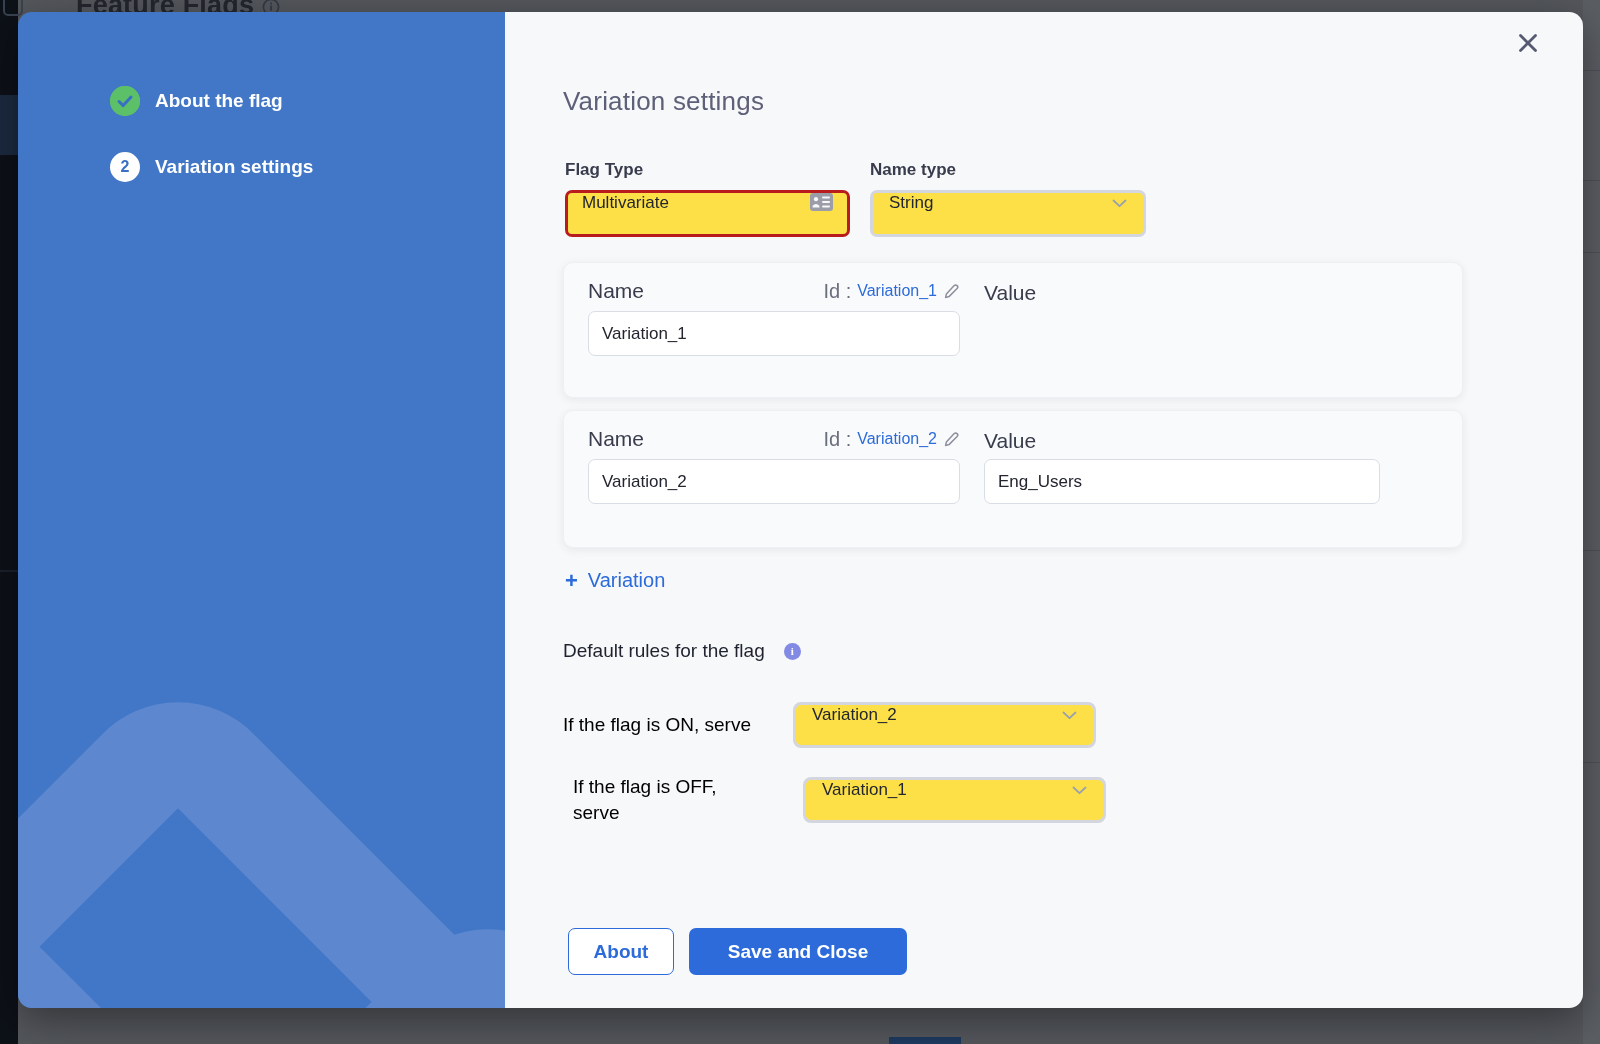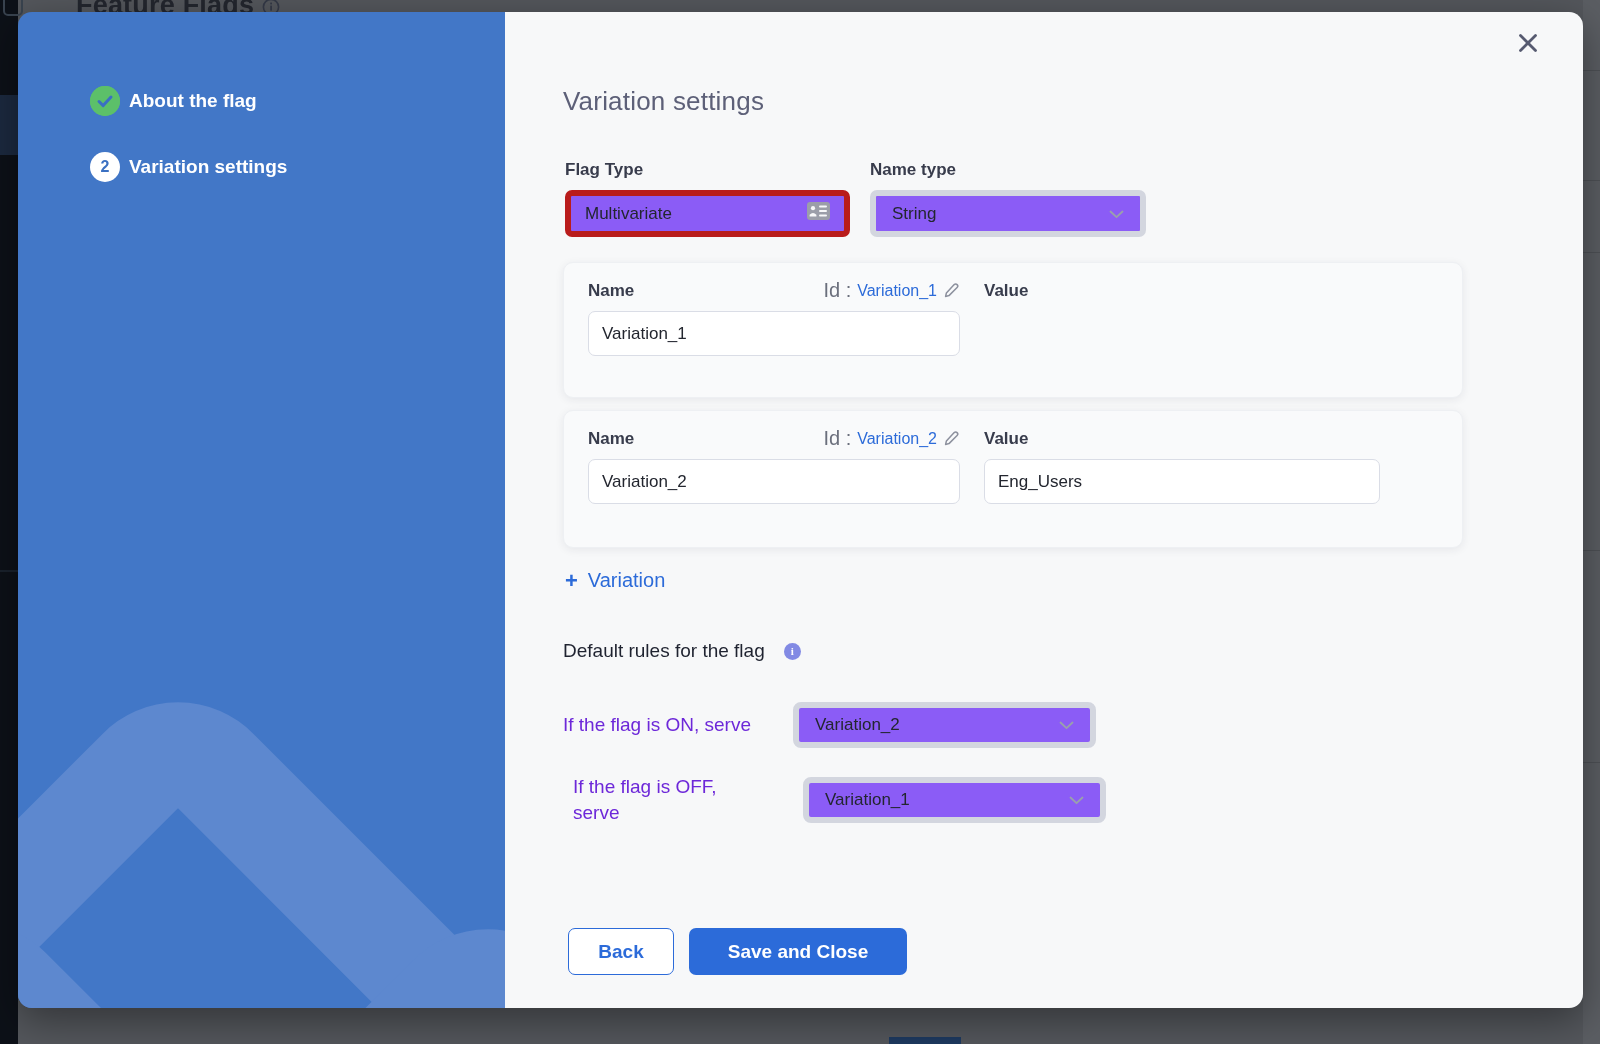--- a/index.html
+++ b/index.html
@@ -23,22 +23,22 @@
   .bg-bottom-navy { position:absolute; left:889px; top:1037px; width:72px; height:7px; background:#1e3a60; }
 
   
   .modal { position:absolute; left:18px; top:12px; width:1565px; height:996px;
            border-radius:14px; overflow:hidden; display:flex;
            box-shadow:0 12px 40px rgba(0,0,0,.4); }
 
   
   .wizard { position:relative; width:487px; flex:0 0 487px; background:#4277c7;
             overflow:hidden; padding-top:74px; }
-  .step { position:relative; z-index:2; display:flex; align-items:center; gap:9px;
-          padding-left:72px; margin-bottom:36px; cursor:pointer; }
+  .step { position:relative; z-index:2; display:flex; align-items:center; gap:15px;
+          padding-left:92px; margin-bottom:36px; cursor:pointer; }
   .step-circle { width:30px; height:30px; border-radius:50%; display:flex;
                  align-items:center; justify-content:center; flex:0 0 30px; }
   .step-circle.done { background:#5cc069; }
   .step-circle.current { background:#ffffff; color:#3a70c2; font-size:16px; font-weight:700; }
   .step-label { color:#ffffff; font-size:19px; font-weight:600; }
   .step.current .step-label { font-weight:700; }
 
   .ring { position:absolute; border-style:solid; border-color:#5d88cf;
           transform:rotate(45deg); z-index:1; }
   .ring-a { left:-90px; top:750px; width:500px; height:500px; border-width:106px; border-radius:106px; }
@@ -52,37 +52,37 @@
                background:none; border:none; cursor:pointer; display:flex;
                align-items:center; justify-content:center; }
 
   .panel-title { position:absolute; left:58px; top:74px; font-size:26px; font-weight:500;
                  color:#5d6078; letter-spacing:.2px; }
 
   .field-label { position:absolute; font-size:17px; font-weight:600; color:#383c4c; }
   .lbl-flagtype { left:60px; top:148px; }
   .lbl-datatype { left:365px; top:148px; }
 
-  .box { background:#8b5cf6; border:6px solid #b91c1c; border-radius:7px;
-         display:flex; align-items:center; font-size:17px; color:#23262f; }
+  .box { background:#fde047; border:3px solid #b91c1c; border-radius:7px;
+         display:flex; font-size:17px; color:#23262f; }
   .flag-type-box { position:absolute; left:60px; top:178px; width:285px; height:47px;
                    padding:0 14px; justify-content:space-between; }
   .select-box { position:absolute; padding:0 16px; justify-content:space-between;
                 border-color:#d3d6df; cursor:pointer; }
   .data-type-box { left:365px; top:178px; width:276px; height:47px; }
 
   
   .vcard { position:absolute; left:58px; width:900px; background:#f9fafb;
            border:1px solid #eef0f3; border-radius:10px;
            box-shadow:0 2px 8px rgba(33,39,66,.08); }
   .vcard1 { top:250px; height:136px; }
   .vcard2 { top:398px; height:138px; }
   .vcard .head1 { position:absolute; left:24px; top:16px; width:372px; display:flex;
                   justify-content:space-between; align-items:center; }
-  .vcard .name-lbl, .vcard .value-lbl { font-size:17px; font-weight:700; color:#383c4c; }
+  .vcard .name-lbl, .vcard .value-lbl { font-size:21px; font-weight:400; color:#383c4c; }
   .vcard .value-lbl { position:absolute; left:420px; top:18px; }
   .id-group { display:flex; align-items:center; gap:6px; }
   .id-prefix { font-size:20px; color:#6b6f7c; }
   .id-link { font-size:16px; color:#2c6bd9; text-decoration:none; cursor:pointer; }
   .edit-btn { background:none; border:none; cursor:pointer; display:flex; padding:0; }
   .vcard input { position:absolute; top:48px; height:45px; background:#fff;
                  border:1px solid #dadde6; border-radius:7px; padding:0 13px;
                  font-size:17px; color:#23262f; font-family:"Liberation Sans",sans-serif; }
   .vcard .name-input { left:24px; width:372px; }
   .vcard .value-input { left:420px; width:396px; }
@@ -95,21 +95,21 @@
   .rules-title-row { position:absolute; left:58px; top:628px; display:flex;
                      align-items:center; gap:19px; }
   .rules-title { font-size:19px; font-weight:500; color:#1f2330; }
   .info-dot { width:17px; height:17px; border-radius:50%; background:#828ae4; color:#fff;
               font-size:11px; font-weight:700; display:flex; align-items:center;
               justify-content:center; font-family:"Liberation Serif",serif; }
 
   .rule-row { position:absolute; left:58px; display:flex; align-items:center; }
   .rule-row1 { top:690px; }
   .rule-row2 { top:762px;margin-left:10px; }
-  .rule-label { width:230px; font-size:19px; color:#6d28d9; white-space:pre-line;
+  .rule-label { width:230px; font-size:19px; color:#000000; white-space:pre-line;
                 line-height:26px; }
   .rule-select { position:relative; left:0; margin-left:0; width:303px; height:46px;
                  border-radius:8px; }
   .rule-row .select-box { position:static; }
 
   .btn-row { position:absolute; left:63px; top:916px; display:flex; gap:15px; }
   .btn { height:47px; border-radius:7px; font-size:19px; font-weight:700; cursor:pointer;
          font-family:"Liberation Sans",sans-serif; }
   .btn-back { width:106px; background:#fff; border:1.5px solid #2c6bd9; color:#2c6bd9; }
   .btn-save { width:218px; background:#2c6bd9; border:none; color:#fff; }
@@ -268,19 +268,19 @@
           <span>Variation_1</span>
           <span>
             <svg width="15" height="9" viewBox="0 0 15 9">
               <path d="M1.5 1.5 L7.5 7.2 L13.5 1.5" fill="none" stroke="#9aa0ac" stroke-width="1.8" stroke-linecap="round" stroke-linejoin="round"></path>
             </svg>
           </span>
         </div>
       </div>
 
       <div class="btn-row">
-        <button class="btn btn-back">Back</button>
+        <button class="btn btn-back">About</button>
         <button class="btn btn-save">Save and Close</button>
       </div>
 
     </section>
   </div>
 </div>
 
 </body></html>

